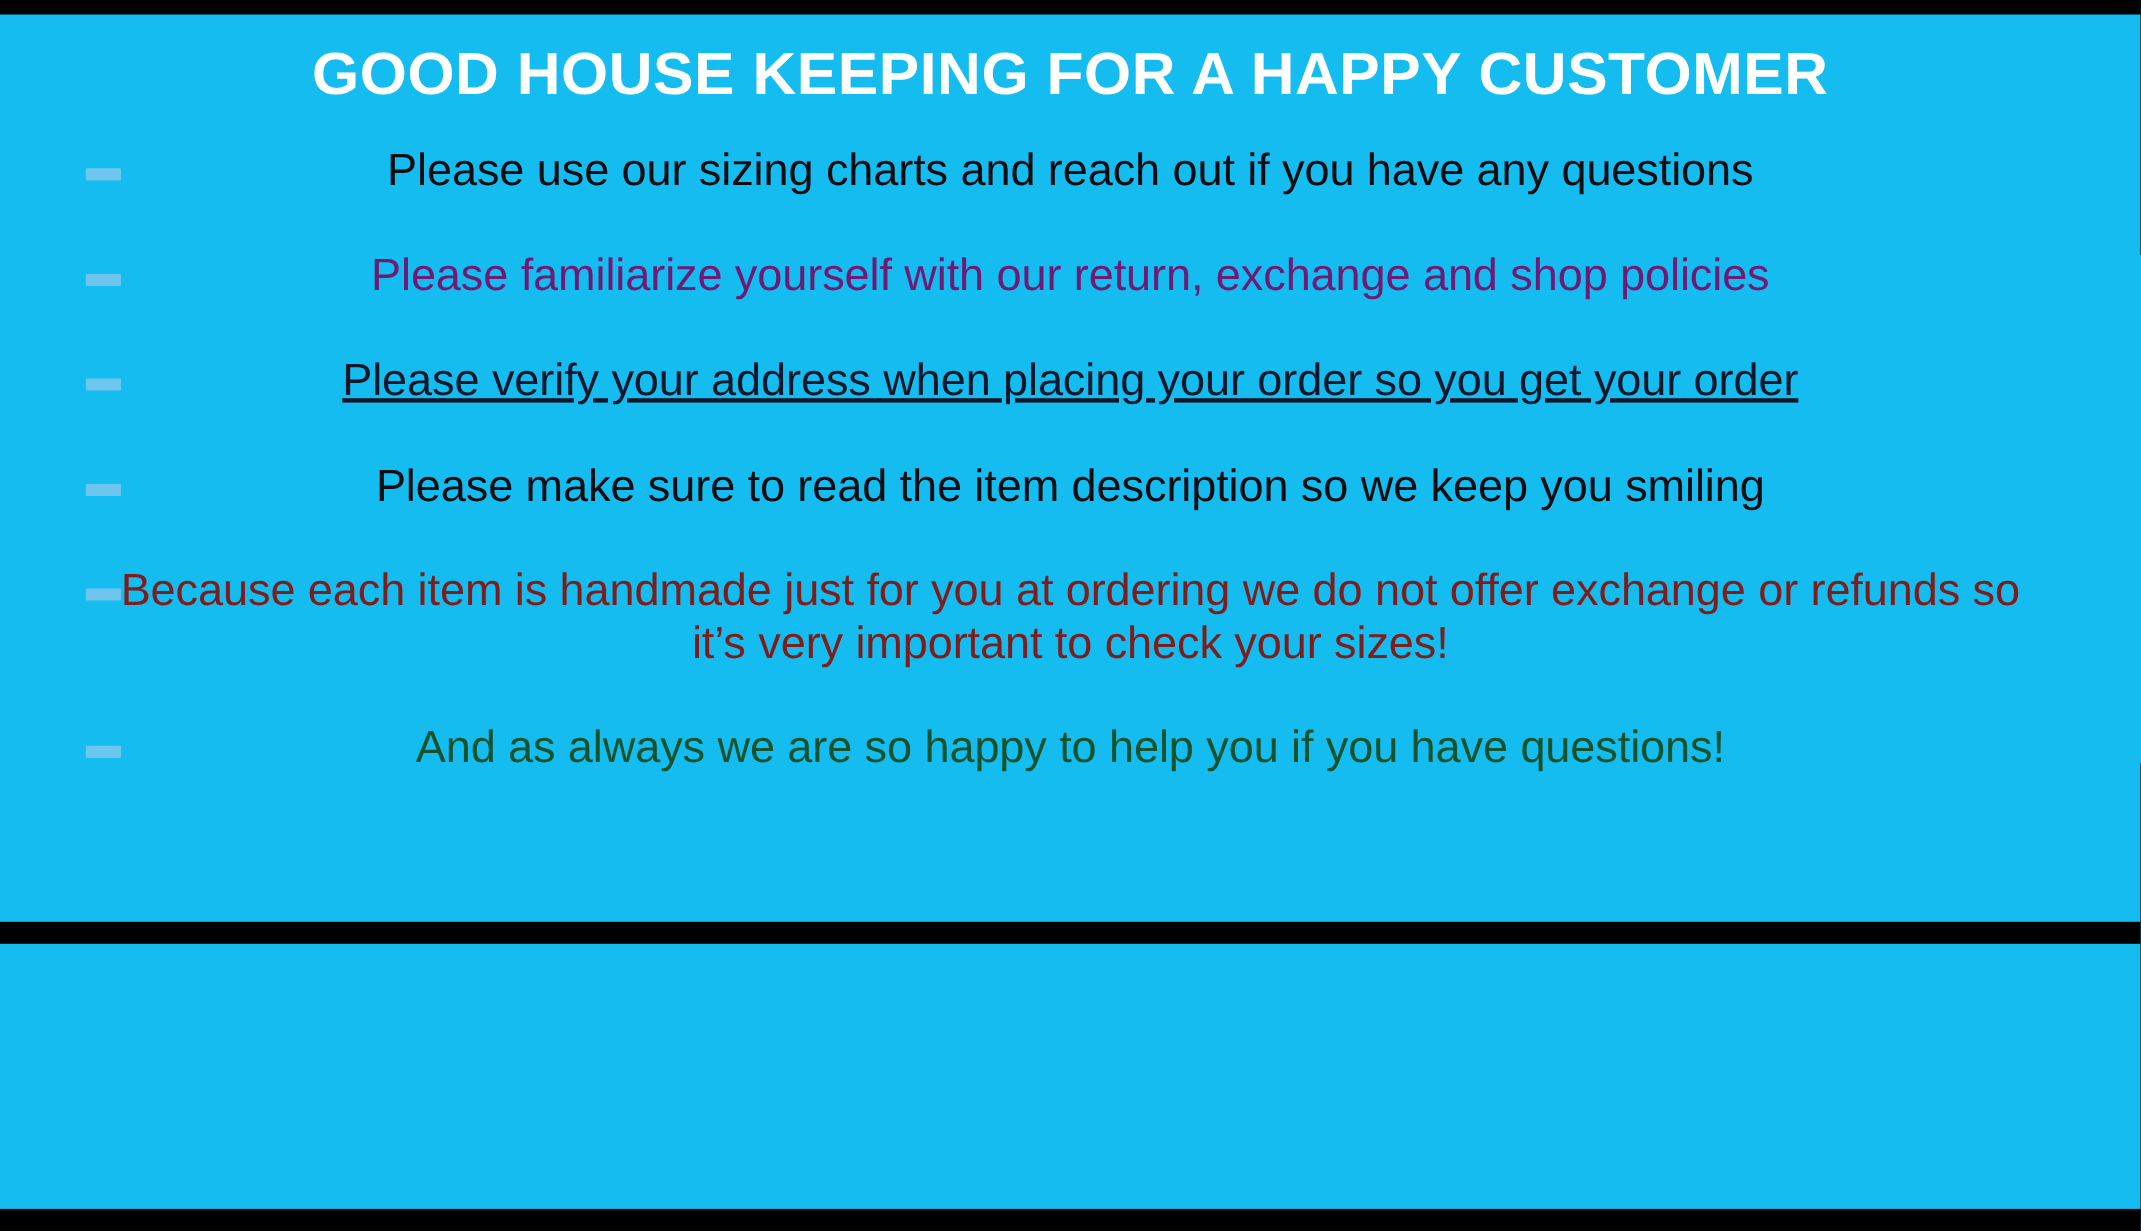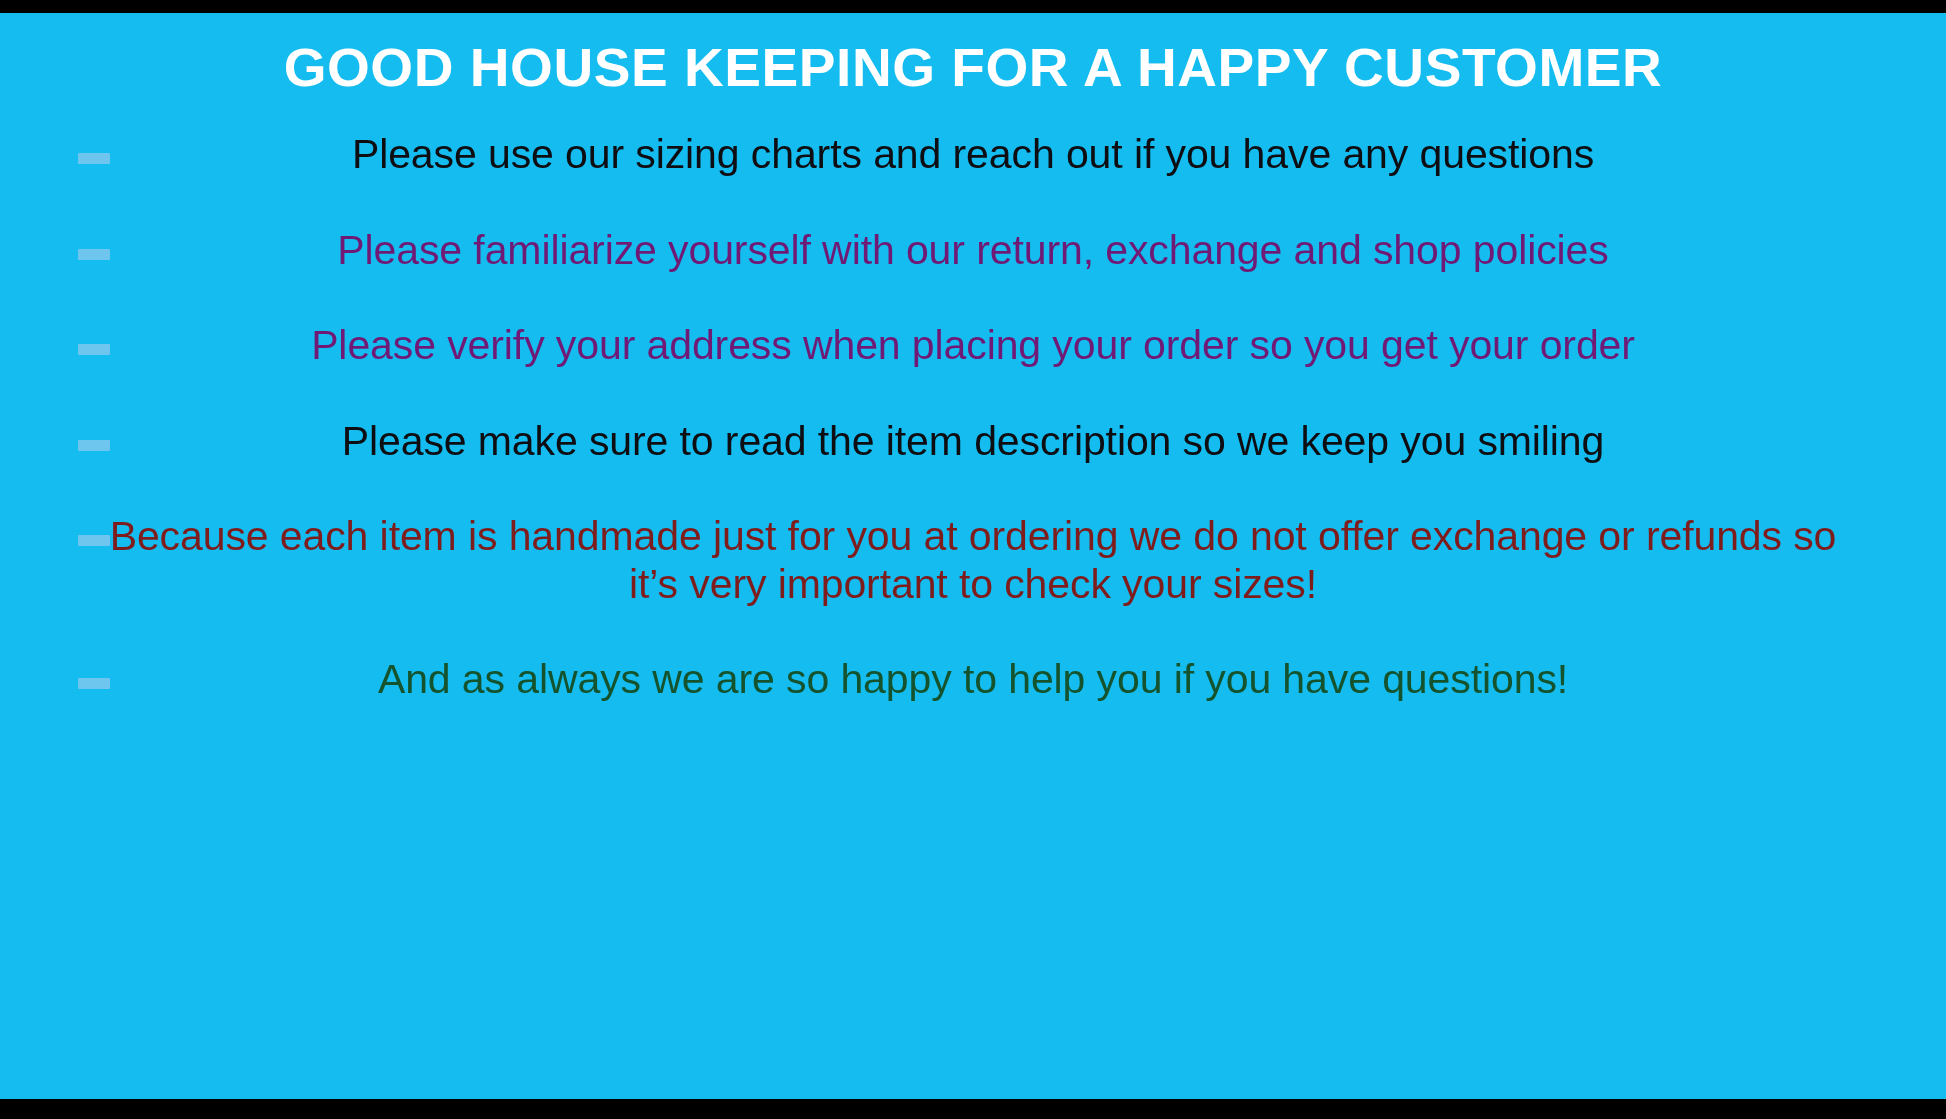--- a/index.html
+++ b/index.html
@@ -10,21 +10,21 @@
   body {
     width: 1946px;
     height: 1119px;
     overflow: hidden;
     font-family: "Liberation Sans", "DejaVu Sans", sans-serif;
   }
 
   #slide {
     position: relative;
     width: 1946px;
-    height: 1119px;
+    height: 858px;
     background: #000000;
     box-sizing: border-box;
     border-radius: 19px;
   }
 
   .letterbox {
     position: absolute;
     left: 0;
     width: 100%;
     background: #000000;
@@ -121,21 +121,21 @@
         <div class="bullet-text" style="color: rgb(13, 13, 18);">Please use our sizing charts and reach out if you have any questions</div>
       </div>
 
       <div class="bullet-row">
         <span class="dash-marker" style="background: rgb(110, 198, 238);"></span>
         <div class="bullet-text" style="color: #701a75;">Please familiarize yourself with our return, exchange and shop policies</div>
       </div>
 
       <div class="bullet-row">
         <span class="dash-marker" style="background: rgb(110, 198, 238);"></span>
-        <div class="bullet-text" style="color: #701a75;">Please verify your address when placing your order so you get your order</div>
+        <div class="bullet-text" style="color: #0f172a; text-decoration: underline;">Please verify your address when placing your order so you get your order</div>
       </div>
 
       <div class="bullet-row">
         <span class="dash-marker" style="background: rgb(110, 198, 238);"></span>
         <div class="bullet-text" style="color: rgb(13, 13, 18);">Please make sure to read the item description so we keep you smiling</div>
       </div>
 
 
       <div class="bullet-row">
         <span class="dash-marker" style="background: rgb(110, 198, 238);"></span>

